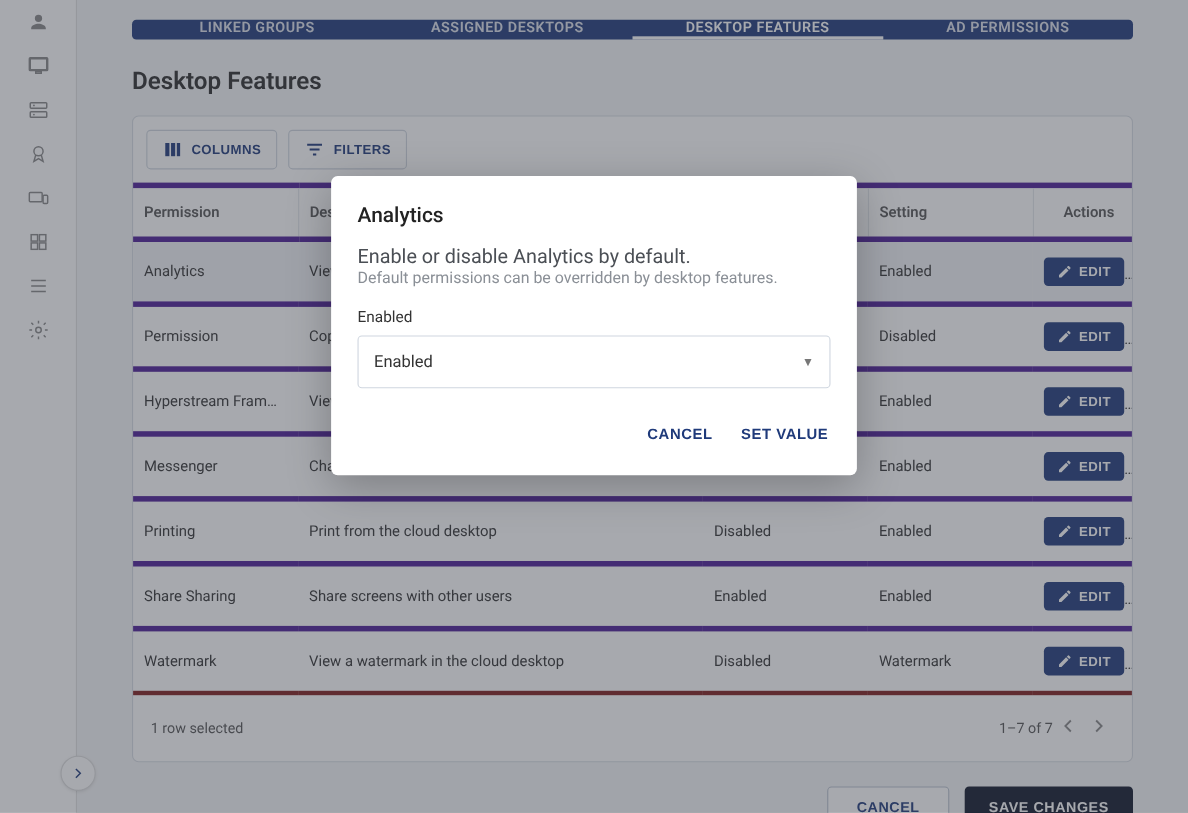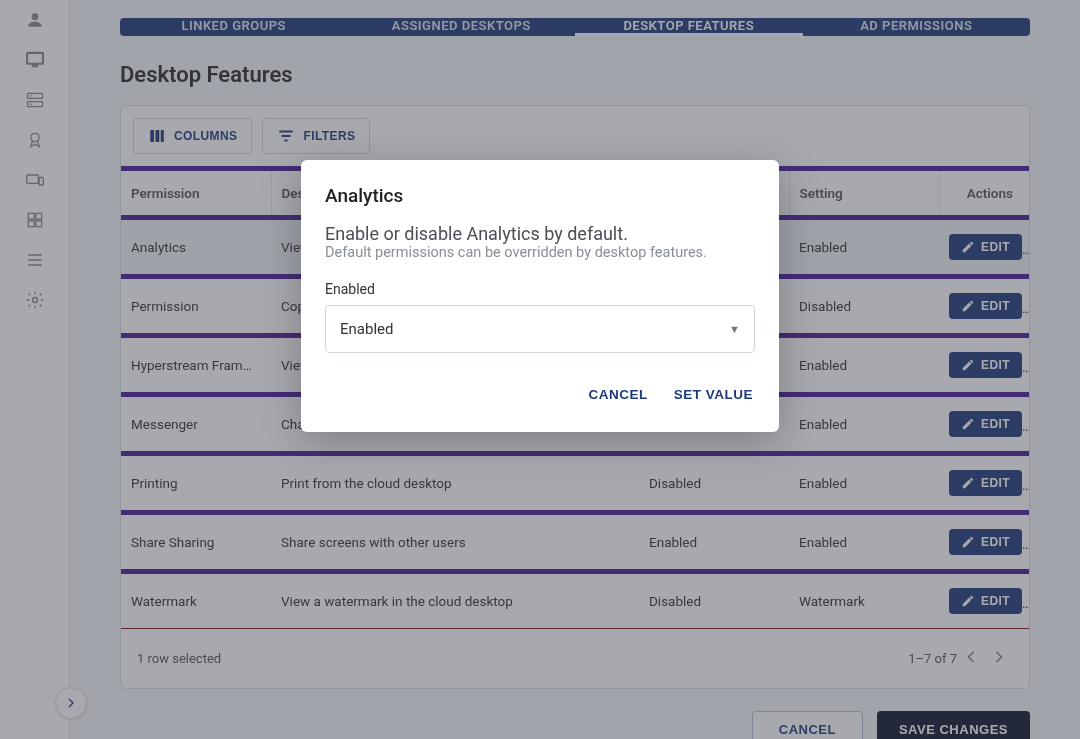--- a/index.html
+++ b/index.html
@@ -117,21 +117,21 @@
     background:#1f3a7a; color:#fff;
     border:none; border-radius:4px;
     padding:6px 12px;
     font-size:12px; font-weight:600; letter-spacing:0.4px;
     cursor:pointer;
     text-align:right;
   }
   .edit-btn svg { width:14px; height:14px; fill:#fff; }
   .col-actions { text-align:right; padding-right:16px; }
   tfoot td {
-    border-top:1px solid #7f1d1d;
+    border-top:4px solid #7f1d1d;
     padding:14px 16px;
     color:#555;
     font-size:13px;
   }
   .footer-row { display:flex; align-items:center; justify-content:space-between; }
   .pager { display:flex; align-items:center; gap:0; color:#555; }
   .pager-btn { color:#888; cursor:pointer; padding:4px; }
   .pager-btn svg { width:20px; height:20px; fill:currentColor; }
   .page-actions {
     display:flex; justify-content:flex-end; gap:14px;

